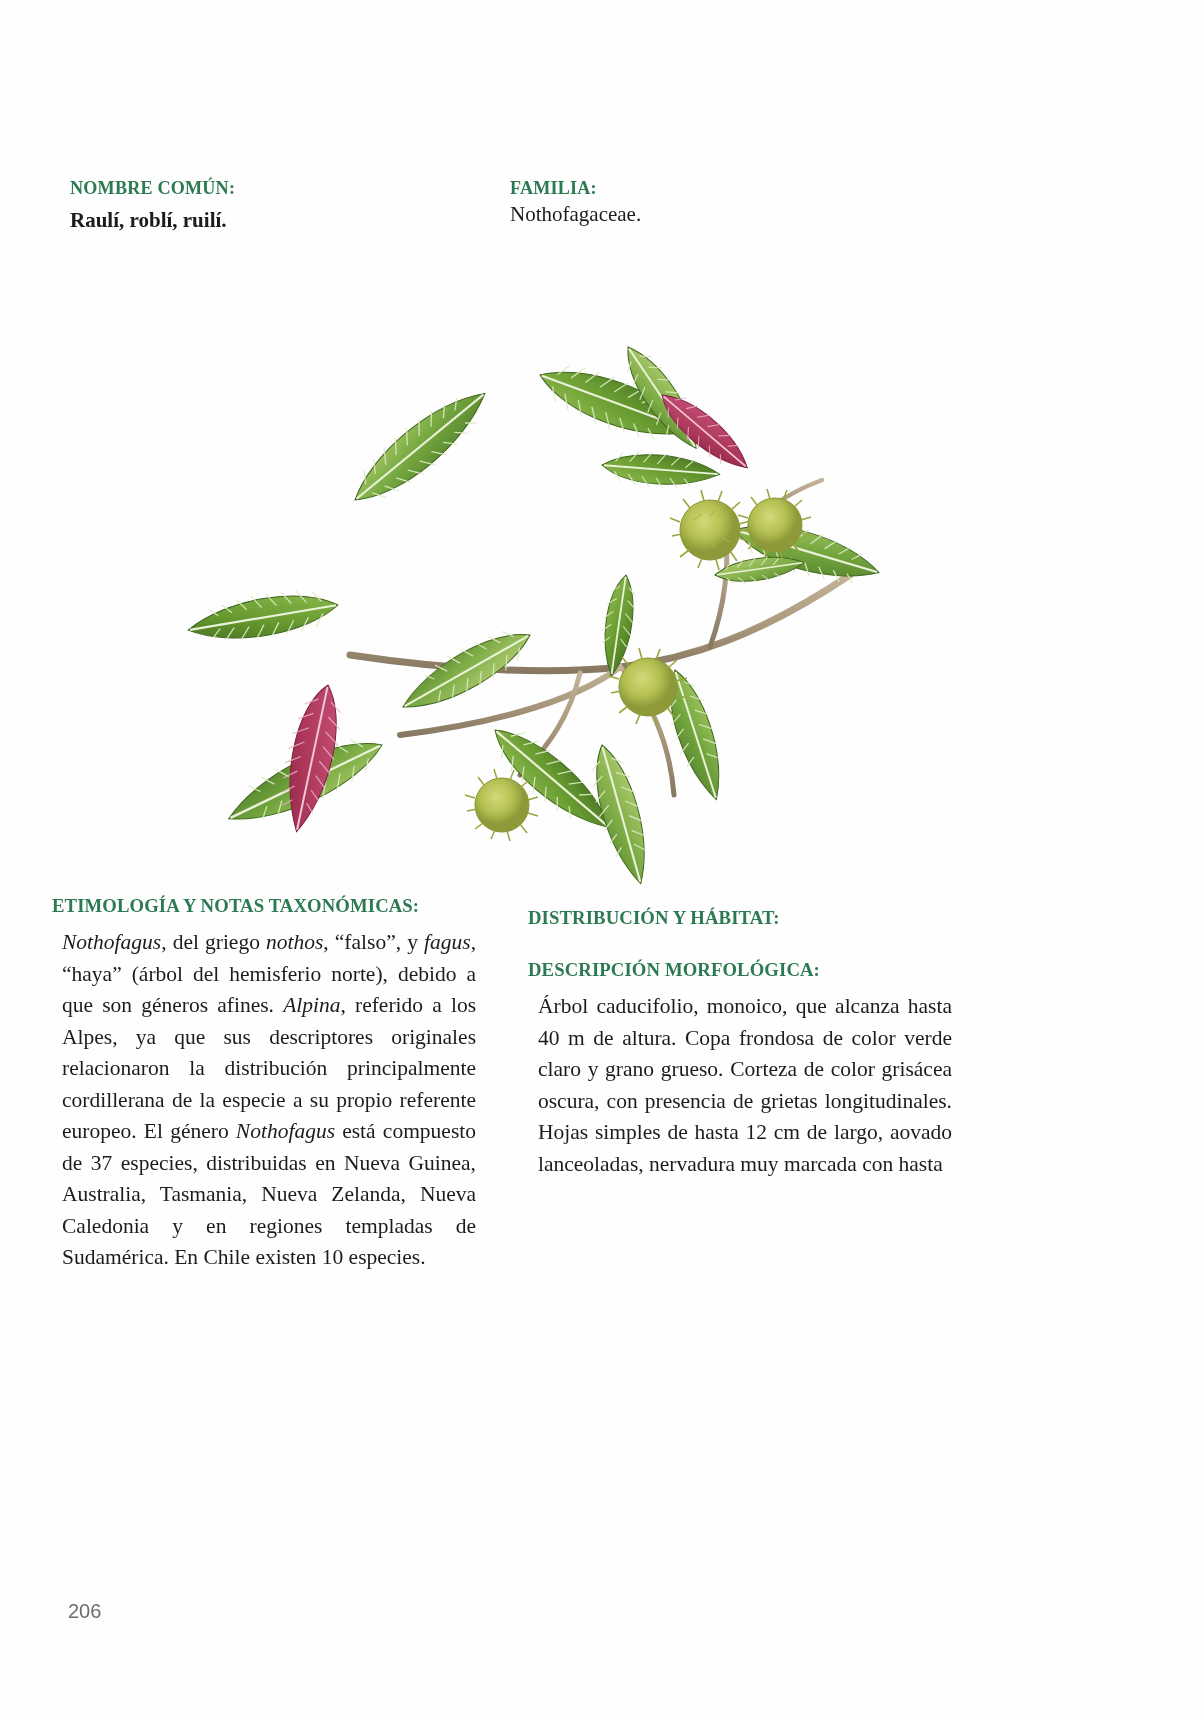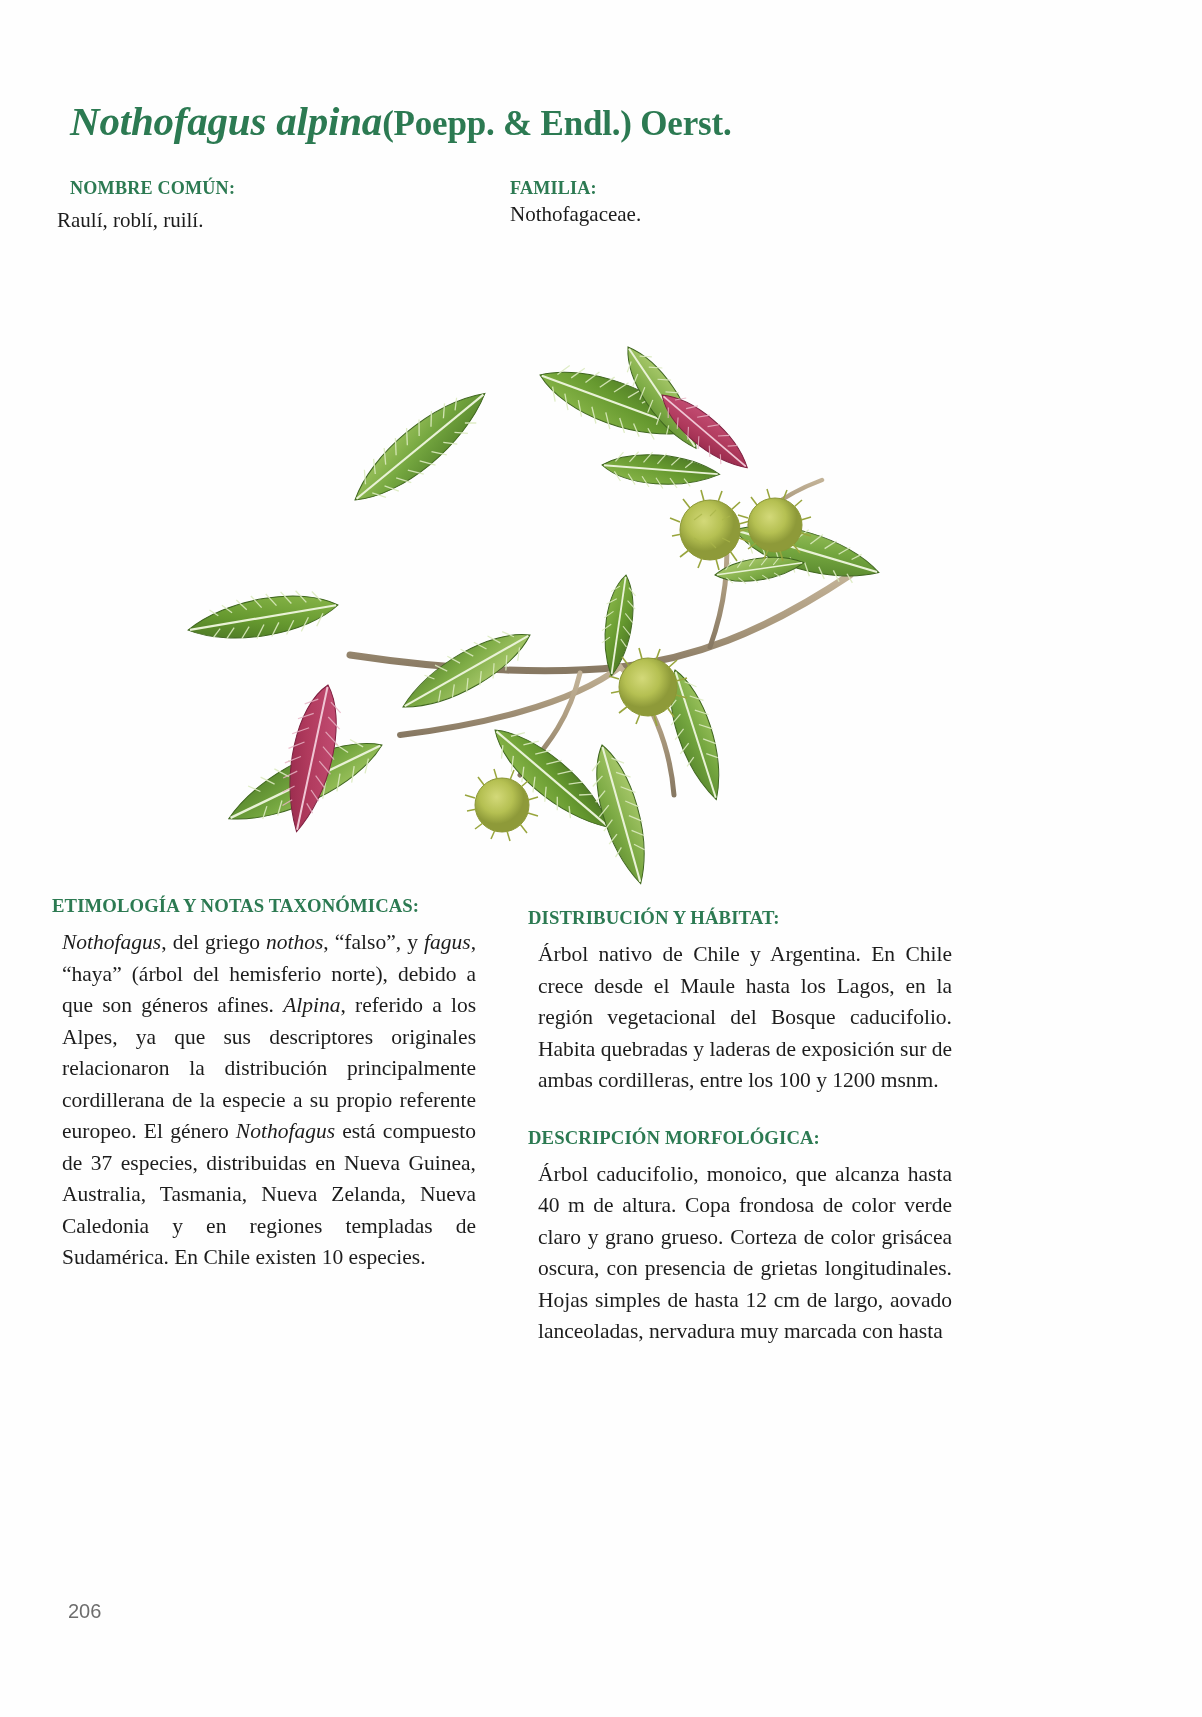--- a/index.html
+++ b/index.html
@@ -12,21 +12,21 @@
   .title{position:absolute;left:70px;top:100px;width:1060px;
          font-size:41px;line-height:1.05;color:#2c7a52;white-space:nowrap;}
   .title .sci{font-style:italic;font-weight:700;letter-spacing:-.2px;}
   .title .auth{font-weight:700;font-style:normal;font-size:35px;letter-spacing:-.2px;}
 
   .lbl{position:absolute;font-weight:700;color:#2c7a52;font-size:19.5px;
        letter-spacing:.2px;transform:scaleX(.93);transform-origin:left center;}
   .val{position:absolute;font-size:21px;color:#1c1c1c;}
 
   #lbl-nombre{left:70px;top:177px;}
-  #val-nombre{left:57px;top:208px;}
+  #val-nombre{left:70px;top:208px;font-weight:bold;}
   #lbl-familia{left:510px;top:177px;}
   #val-familia{left:510px;top:202px;}
 
   
   .illus{position:absolute;left:150px;top:275px;width:730px;height:615px;}
   .illus svg{width:100%;height:100%;display:block;}
 
   
   .col{position:absolute;width:434px;}
   #col-left{left:52px;top:895px;}
@@ -40,23 +40,20 @@
   .body-p i{font-style:italic;}
 
   .pageno{position:absolute;left:68px;top:1600px;font-family:"Liberation Sans",sans-serif;
           font-size:20px;color:#6d6d6d;}
 </style>
 </head>
 <body>
 
 <div class="page">
 
-  <div class="title">
-    <span class="sci">Nothofagus alpina</span><span class="auth">(Poepp. &amp; Endl.) Oerst.</span>
-  </div>
 
   <div class="lbl" id="lbl-nombre">NOMBRE COMÚN:</div>
   <div class="val" id="val-nombre">Raulí, roblí, ruilí.</div>
 
   <div class="lbl" id="lbl-familia">FAMILIA:</div>
   <div class="val" id="val-familia">Nothofagaceae.</div>
 
   <div class="illus">
     <svg viewBox="0 0 730 615" xmlns="http://www.w3.org/2000/svg">
       <defs>
@@ -498,20 +495,19 @@
     </svg>
   </div>
 
   <div class="col" id="col-left">
     <div class="sec-h">ETIMOLOGÍA Y NOTAS TAXONÓMICAS:</div>
     <p class="body-p"><i>Nothofagus</i>, del griego <i>nothos</i>, “falso”, y <i>fagus</i>, “haya” (árbol del hemisferio norte), debido a que son géneros afines. <i>Alpina</i>, referido a los Alpes, ya que sus descriptores originales relacionaron la distribución principalmente cordillerana de la especie a su propio referente europeo. El género <i>Nothofagus</i> está compuesto de 37 especies, distribuidas en Nueva Guinea, Australia, Tasmania, Nueva Zelanda, Nueva Caledonia y en regiones templadas de Sudamérica. En Chile existen 10 especies.</p>
   </div>
 
   <div class="col" id="col-right">
     <div class="sec-h">DISTRIBUCIÓN Y HÁBITAT:</div>
-    <p class="body-p">Árbol nativo de Chile y Argentina. En Chile crece desde el Maule hasta los Lagos, en la región vegetacional del Bosque caducifolio. Habita quebradas y laderas de exposición sur de ambas cordilleras, entre los 100 y 1200 msnm.</p>
     <div class="sec-h second">DESCRIPCIÓN MORFOLÓGICA:</div>
     <p class="body-p">Árbol caducifolio, monoico, que alcanza hasta 40 m de altura. Copa frondosa de color verde claro y grano grueso. Corteza de color grisácea oscura, con presencia de grietas longitudinales. Hojas simples de hasta 12 cm de largo, aovado lanceoladas, nervadura muy marcada con hasta</p>
   </div>
 
   <div class="pageno">206</div>
 
 </div>
 
 </body></html>

